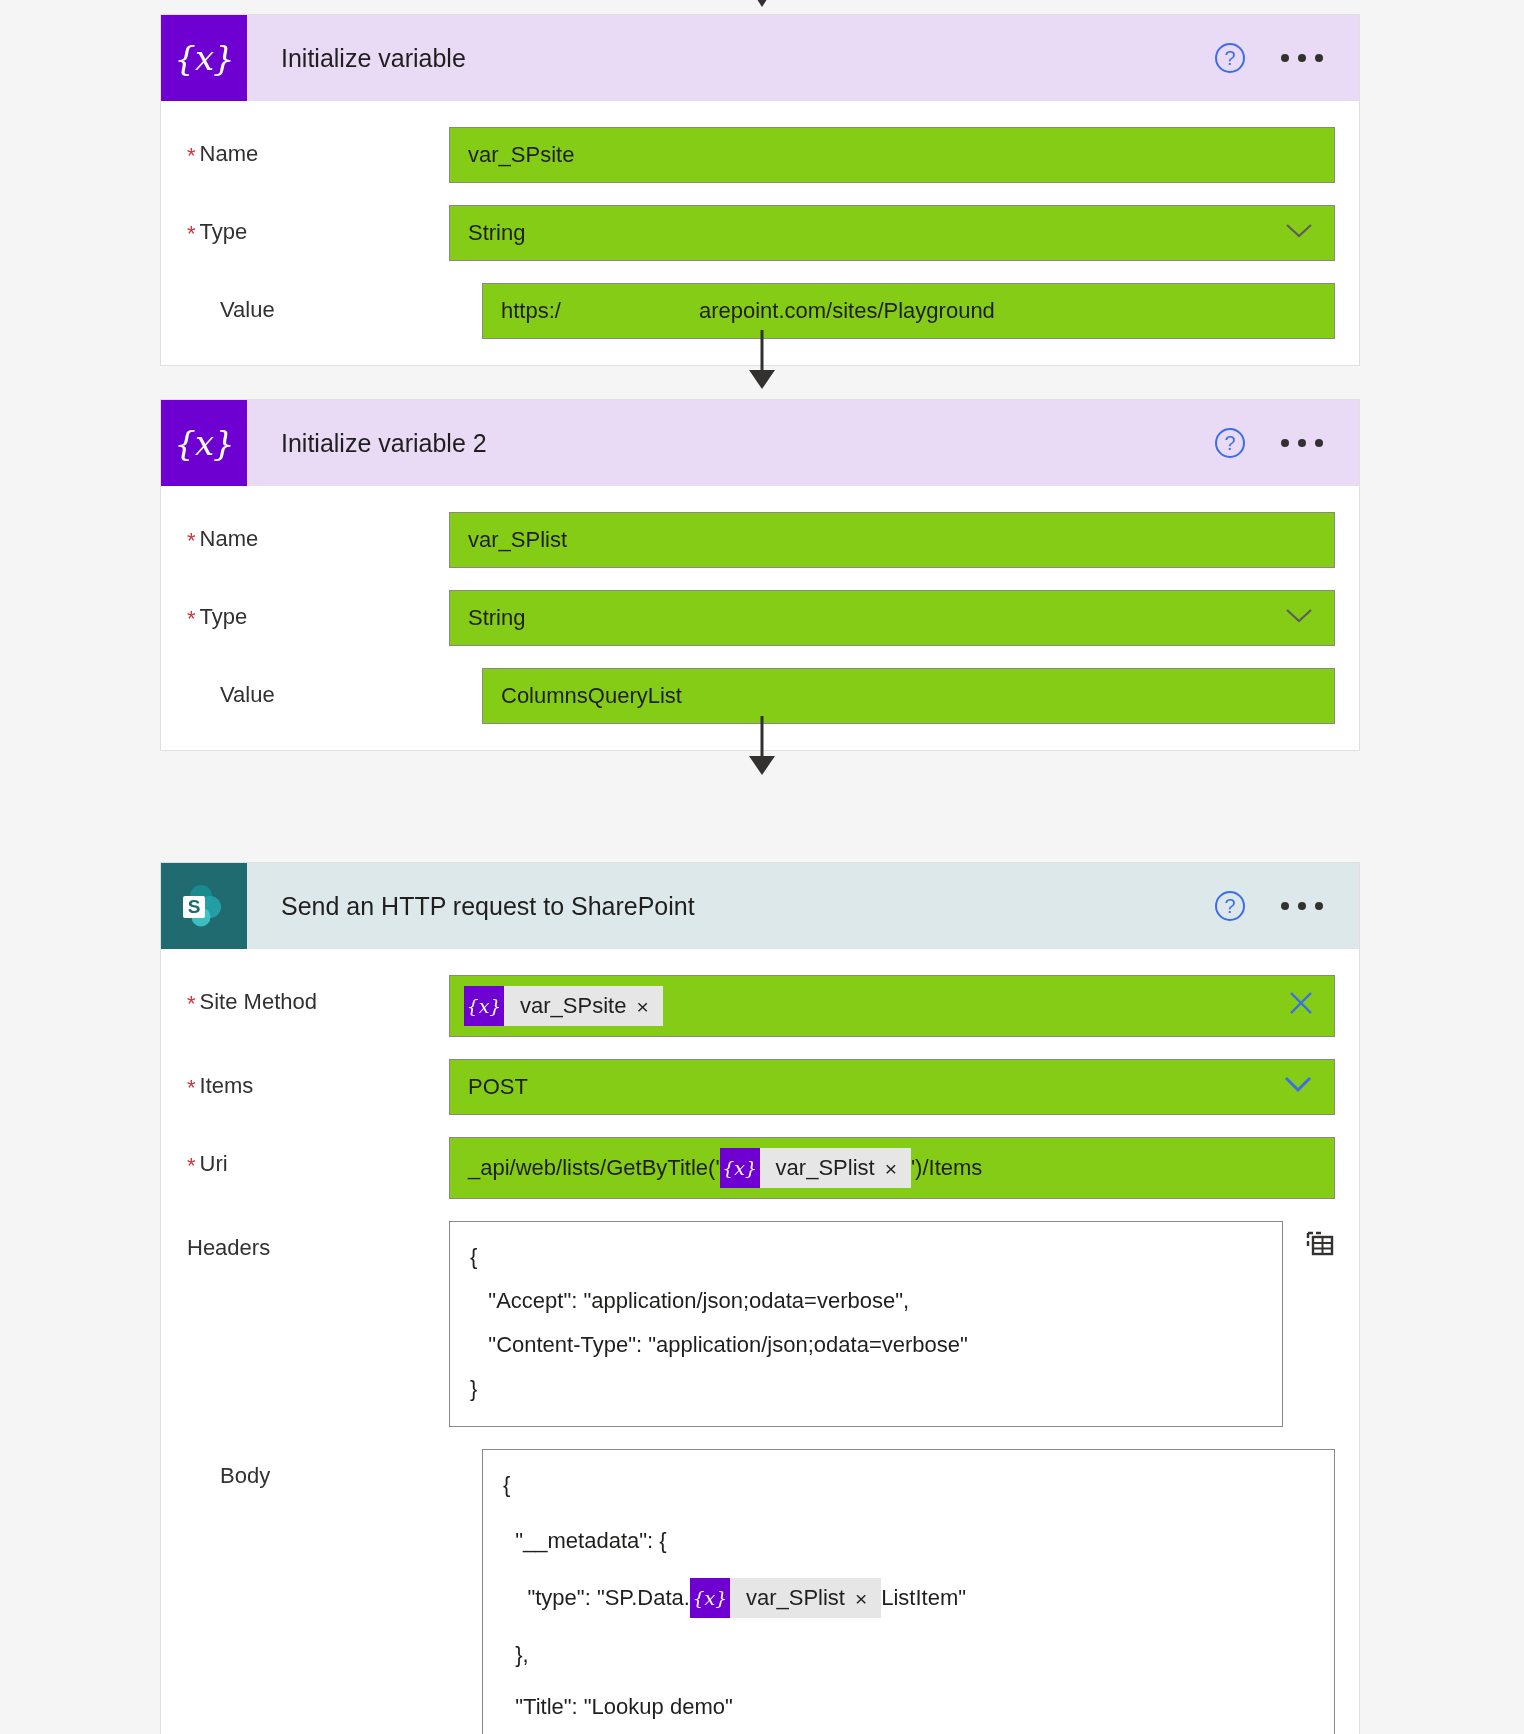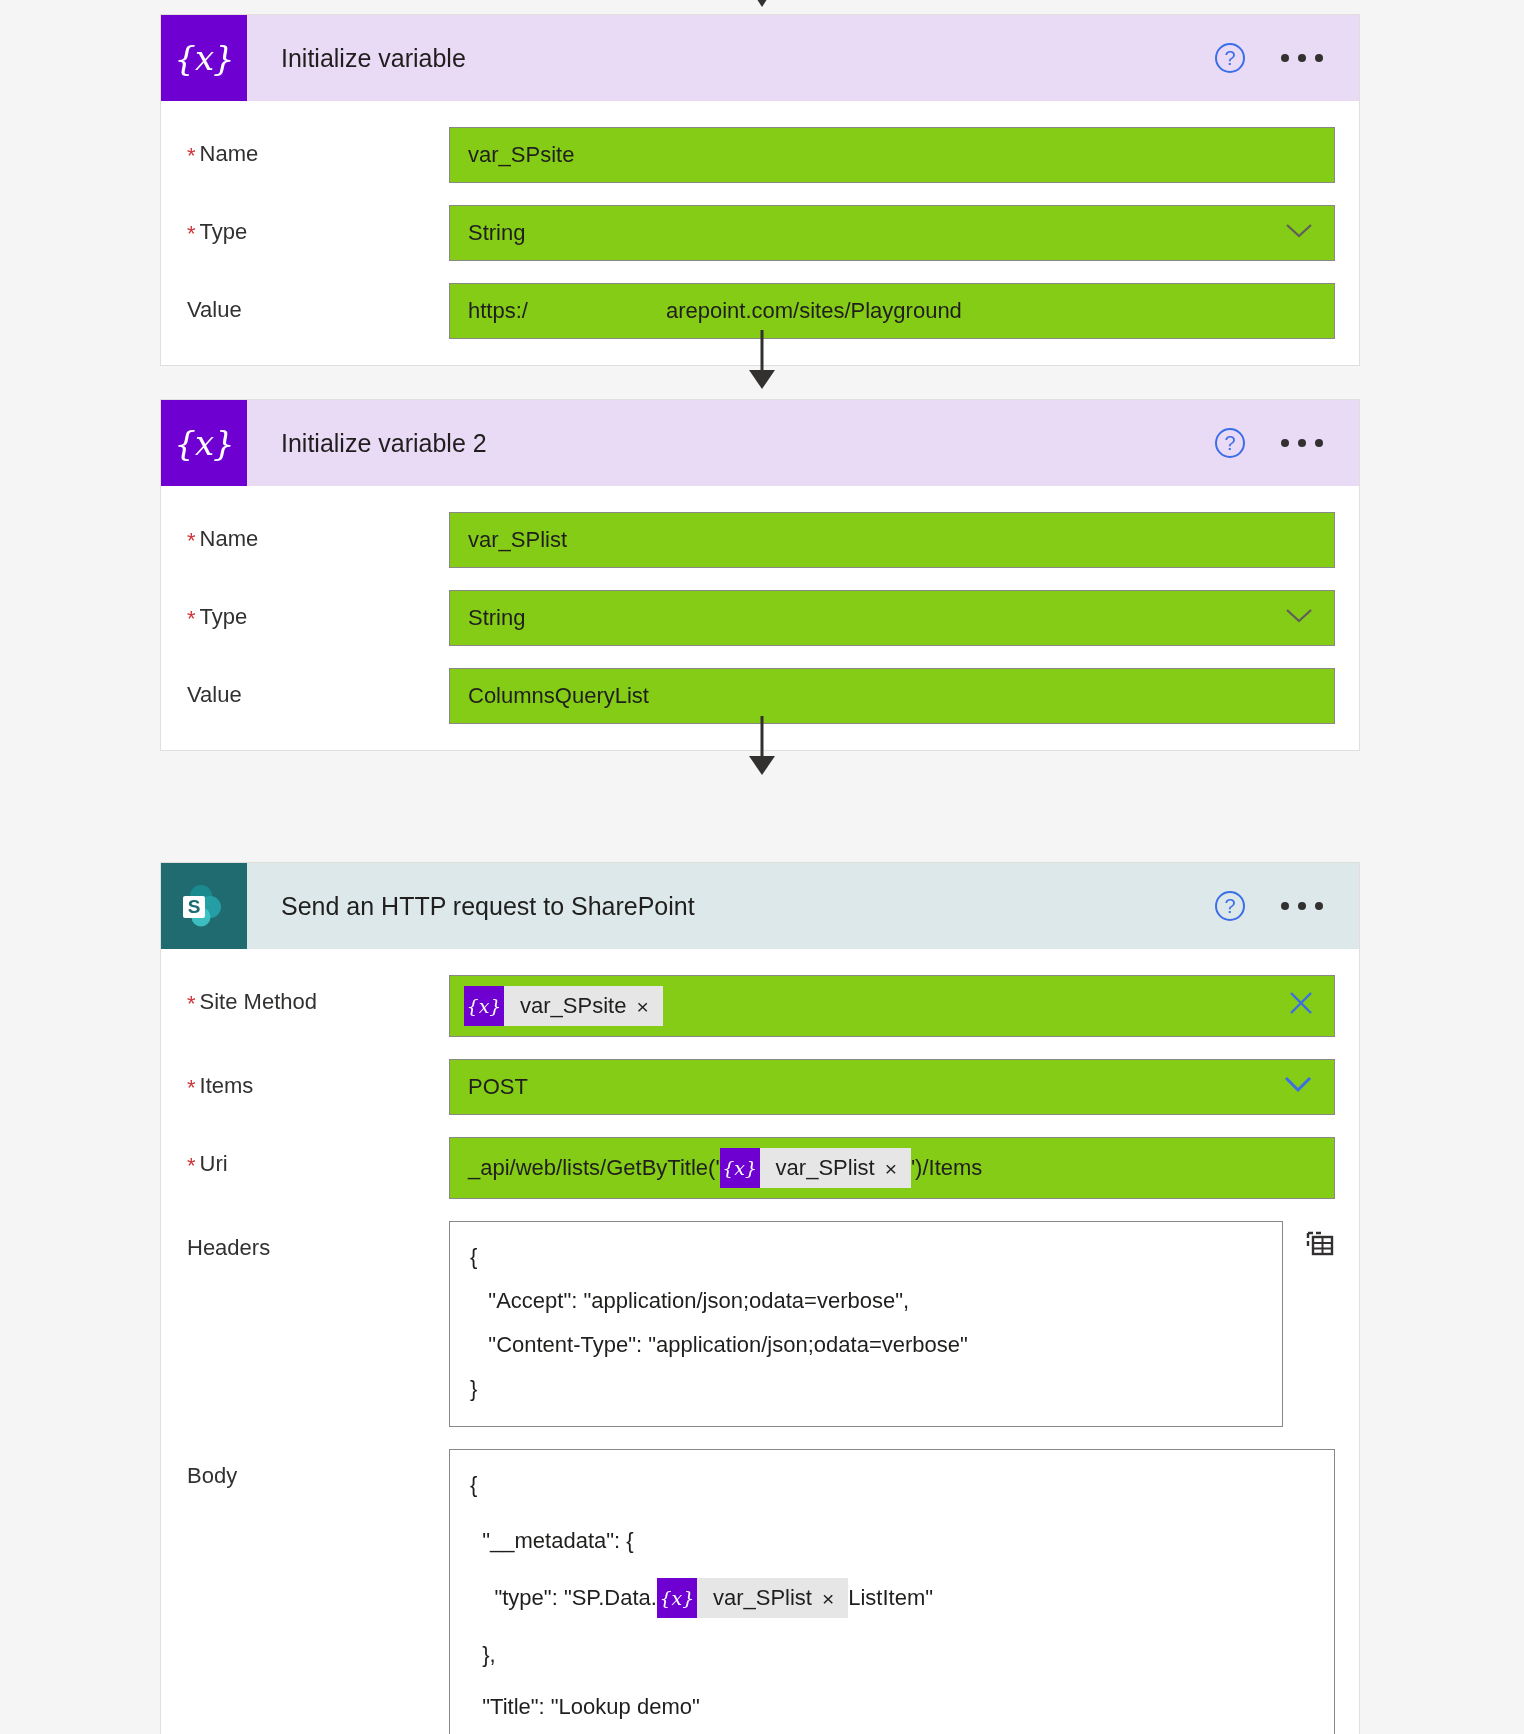--- a/index.html
+++ b/index.html
@@ -119,21 +119,21 @@
 
   
   .card-body {
     padding: 26px 24px 26px 26px;
   }
   .row {
     display: flex;
     align-items: flex-start;
     margin-bottom: 22px;
   }
-  .row:last-child { margin-bottom: 0; }
+  .row:last-child { margin-bottom: 0; margin-left: 33px; }
 
   .row-label {
     flex: 0 0 262px;
     font-size: 22px;
     color: #323130;
     padding-top: 14px;
     display: flex;
     align-items: flex-start;
   }
   .req-star {

